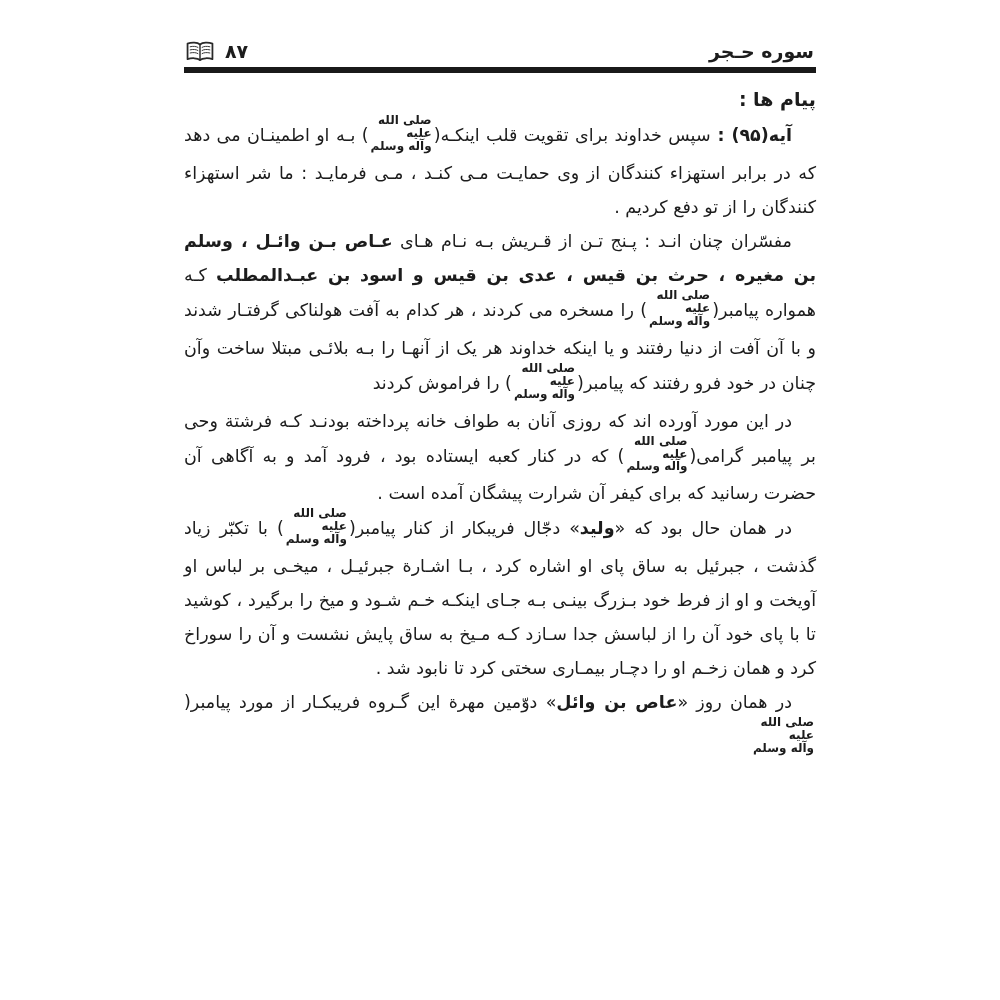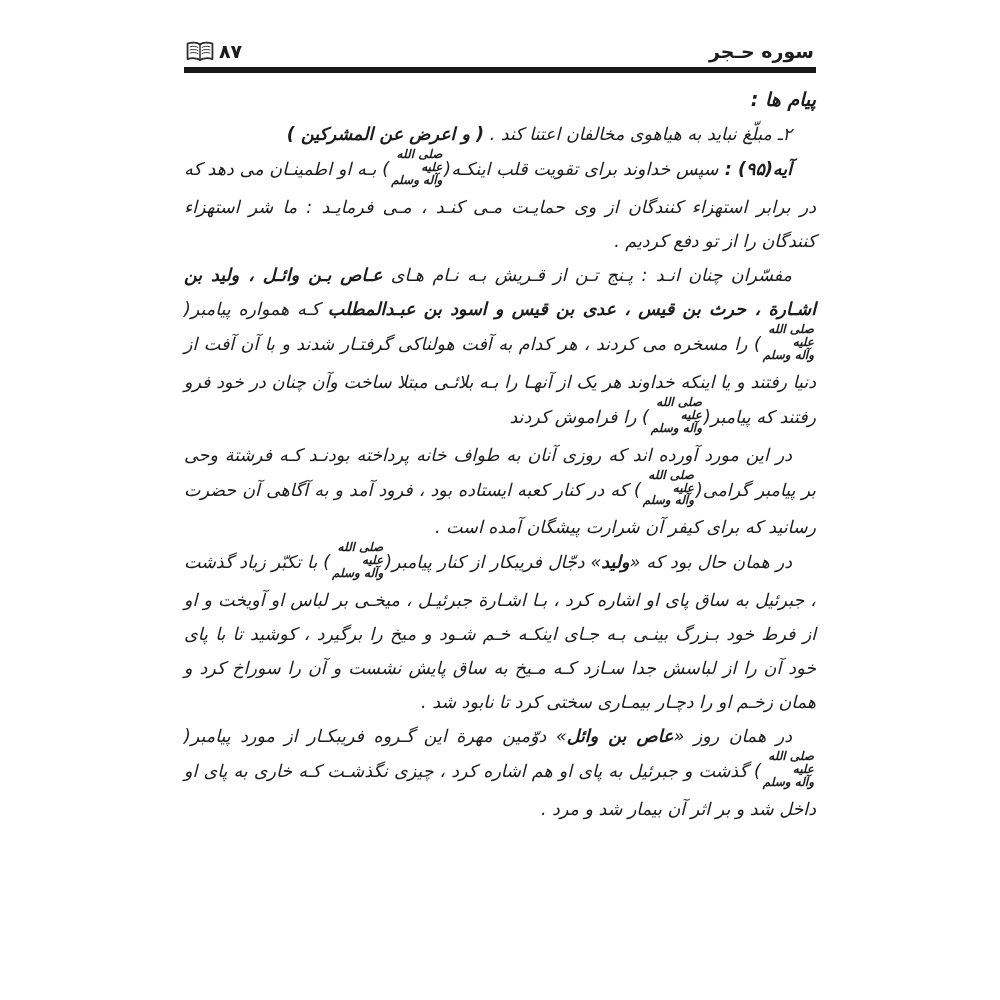--- a/index.html
+++ b/index.html
@@ -19,34 +19,33 @@
     padding-top:40px;
     direction:rtl;
   }
   .hdr {
     display:flex;
     justify-content:space-between;
     align-items:flex-end;
     padding:0 2px 5px 2px;
   }
   .hdr-title { font-weight:bold; font-size:19px; letter-spacing:0.5px; }
-  .hdr-left { display:flex; align-items:center; gap:5px; direction:ltr; }
+  .hdr-left { display:flex; align-items:center; gap:11px; direction:ltr; }
   .hdr-num { font-weight:bold; font-size:19px; }
   .book-ico { display:inline-flex; align-items:center; }
   .rule {
     height:3px;
     border-top:4px solid #191919;
     border-bottom:2px solid #191919;
     margin-bottom:8px;
   }
   .content {
     font-size:17.5px;
     line-height:34px;
     text-align:justify;
-    font-style:italic;
   }
   .para { text-indent:24px; }
   .heading {
     font-weight:bold;
     font-size:19px;
     line-height:36px;
     text-align:right;
   }
   .bold { font-weight:bold; }
   .salawat {
@@ -81,27 +80,26 @@
           </svg>
         </span>
         <span class="hdr-num">۸۷</span>
       </div>
     </div>
 
     <div class="rule"></div>
 
     <div class="content">
         <div class="heading">پیام ها :</div>
-        <div class="para"><span class="">۲ـ مبلّغ نباید به هیاهوی مخالفان اعتنا کند . </span><span class="bold">( و اعرض عن المشرکین )</span></div>
         <div class="para"><span class="bold">آیه(۹۵) : </span><span class="">سپس خداوند برای تقویت قلب اینکـه(</span><span class="salawat">
             <span>صلى الله</span>
             <span>عليه</span>
             <span>وآله وسلم</span>
           </span><span class="">) بـه او اطمینـان می دهد که در برابر استهزاء کنندگان از وی حمایـت مـی کنـد ، مـی فرمایـد : ما شر استهزاء کنندگان را از تو دفع کردیم .</span></div>
-        <div class="para"><span class="">مفسّران چنان انـد : پـنج تـن از قـریش بـه نـام هـای </span><span class="bold">عـاص بـن وائـل ، ولید بن اشـارة ، حرث بن قیس ، عدی بن قیس و اسود بن عبـدالمطلب</span><span class=""> کـه همواره پیامبر(</span><span class="salawat">
+        <div class="para"><span class="">مفسّران چنان انـد : پـنج تـن از قـریش بـه نـام هـای </span><span class="bold">عـاص بـن وائـل ، وسلم بن مغیره ، حرث بن قیس ، عدی بن قیس و اسود بن عبـدالمطلب</span><span class=""> کـه همواره پیامبر(</span><span class="salawat">
             <span>صلى الله</span>
             <span>عليه</span>
             <span>وآله وسلم</span>
           </span><span class="">) را مسخره می کردند ، هر کدام به آفت هولناکی گرفتـار شدند و با آن آفت از دنیا رفتند و یا اینکه خداوند هر یک از آنهـا را بـه بلائـی مبتلا ساخت وآن چنان در خود فرو رفتند که پیامبر(</span><span class="salawat">
             <span>صلى الله</span>
             <span>عليه</span>
             <span>وآله وسلم</span>
           </span><span class="">) را فراموش کردند</span></div>
         <div class="para"><span class="">در این مورد آورده اند که روزی آنان به طواف خانه پرداخته بودنـد کـه فرشتة وحی بر پیامبر گرامی(</span><span class="salawat">
             <span>صلى الله</span>
@@ -110,17 +108,17 @@
           </span><span class="">) که در کنار کعبه ایستاده بود ، فرود آمد و به آگاهی آن حضرت رسانید که برای کیفر آن شرارت پیشگان آمده است .</span></div>
         <div class="para"><span class="">در همان حال بود که «</span><span class="bold">ولید</span><span class="">» دجّال فریبکار از کنار پیامبر(</span><span class="salawat">
             <span>صلى الله</span>
             <span>عليه</span>
             <span>وآله وسلم</span>
           </span><span class="">) با تکبّر زیاد گذشت ، جبرئیل به ساق پای او اشاره کرد ، بـا اشـارة جبرئیـل ، میخـی بر لباس او آویخت و او از فرط خود بـزرگ بینـی بـه جـای اینکـه خـم شـود و میخ را برگیرد ، کوشید تا با پای خود آن را از لباسش جدا سـازد کـه مـیخ به ساق پایش نشست و آن را سوراخ کرد و همان زخـم او را دچـار بیمـاری سختی کرد تا نابود شد .</span></div>
         <div class="para"><span class="">در همان روز «</span><span class="bold">عاص بن وائل</span><span class="">» دوّمین مهرة این گـروه فریبکـار از مورد پیامبر(</span><span class="salawat">
             <span>صلى الله</span>
             <span>عليه</span>
             <span>وآله وسلم</span>
-          </span><span class="">) گذشت و جبرئیل به پای او هم اشاره کرد ، چیزی نگذشـت کـه خاری به پای او داخل شد و بر اثر آن بیمار شد و مرد .</span></div>
+          </span></div>
       </div>
 
   </div>
 </div>
 
 </body></html>

